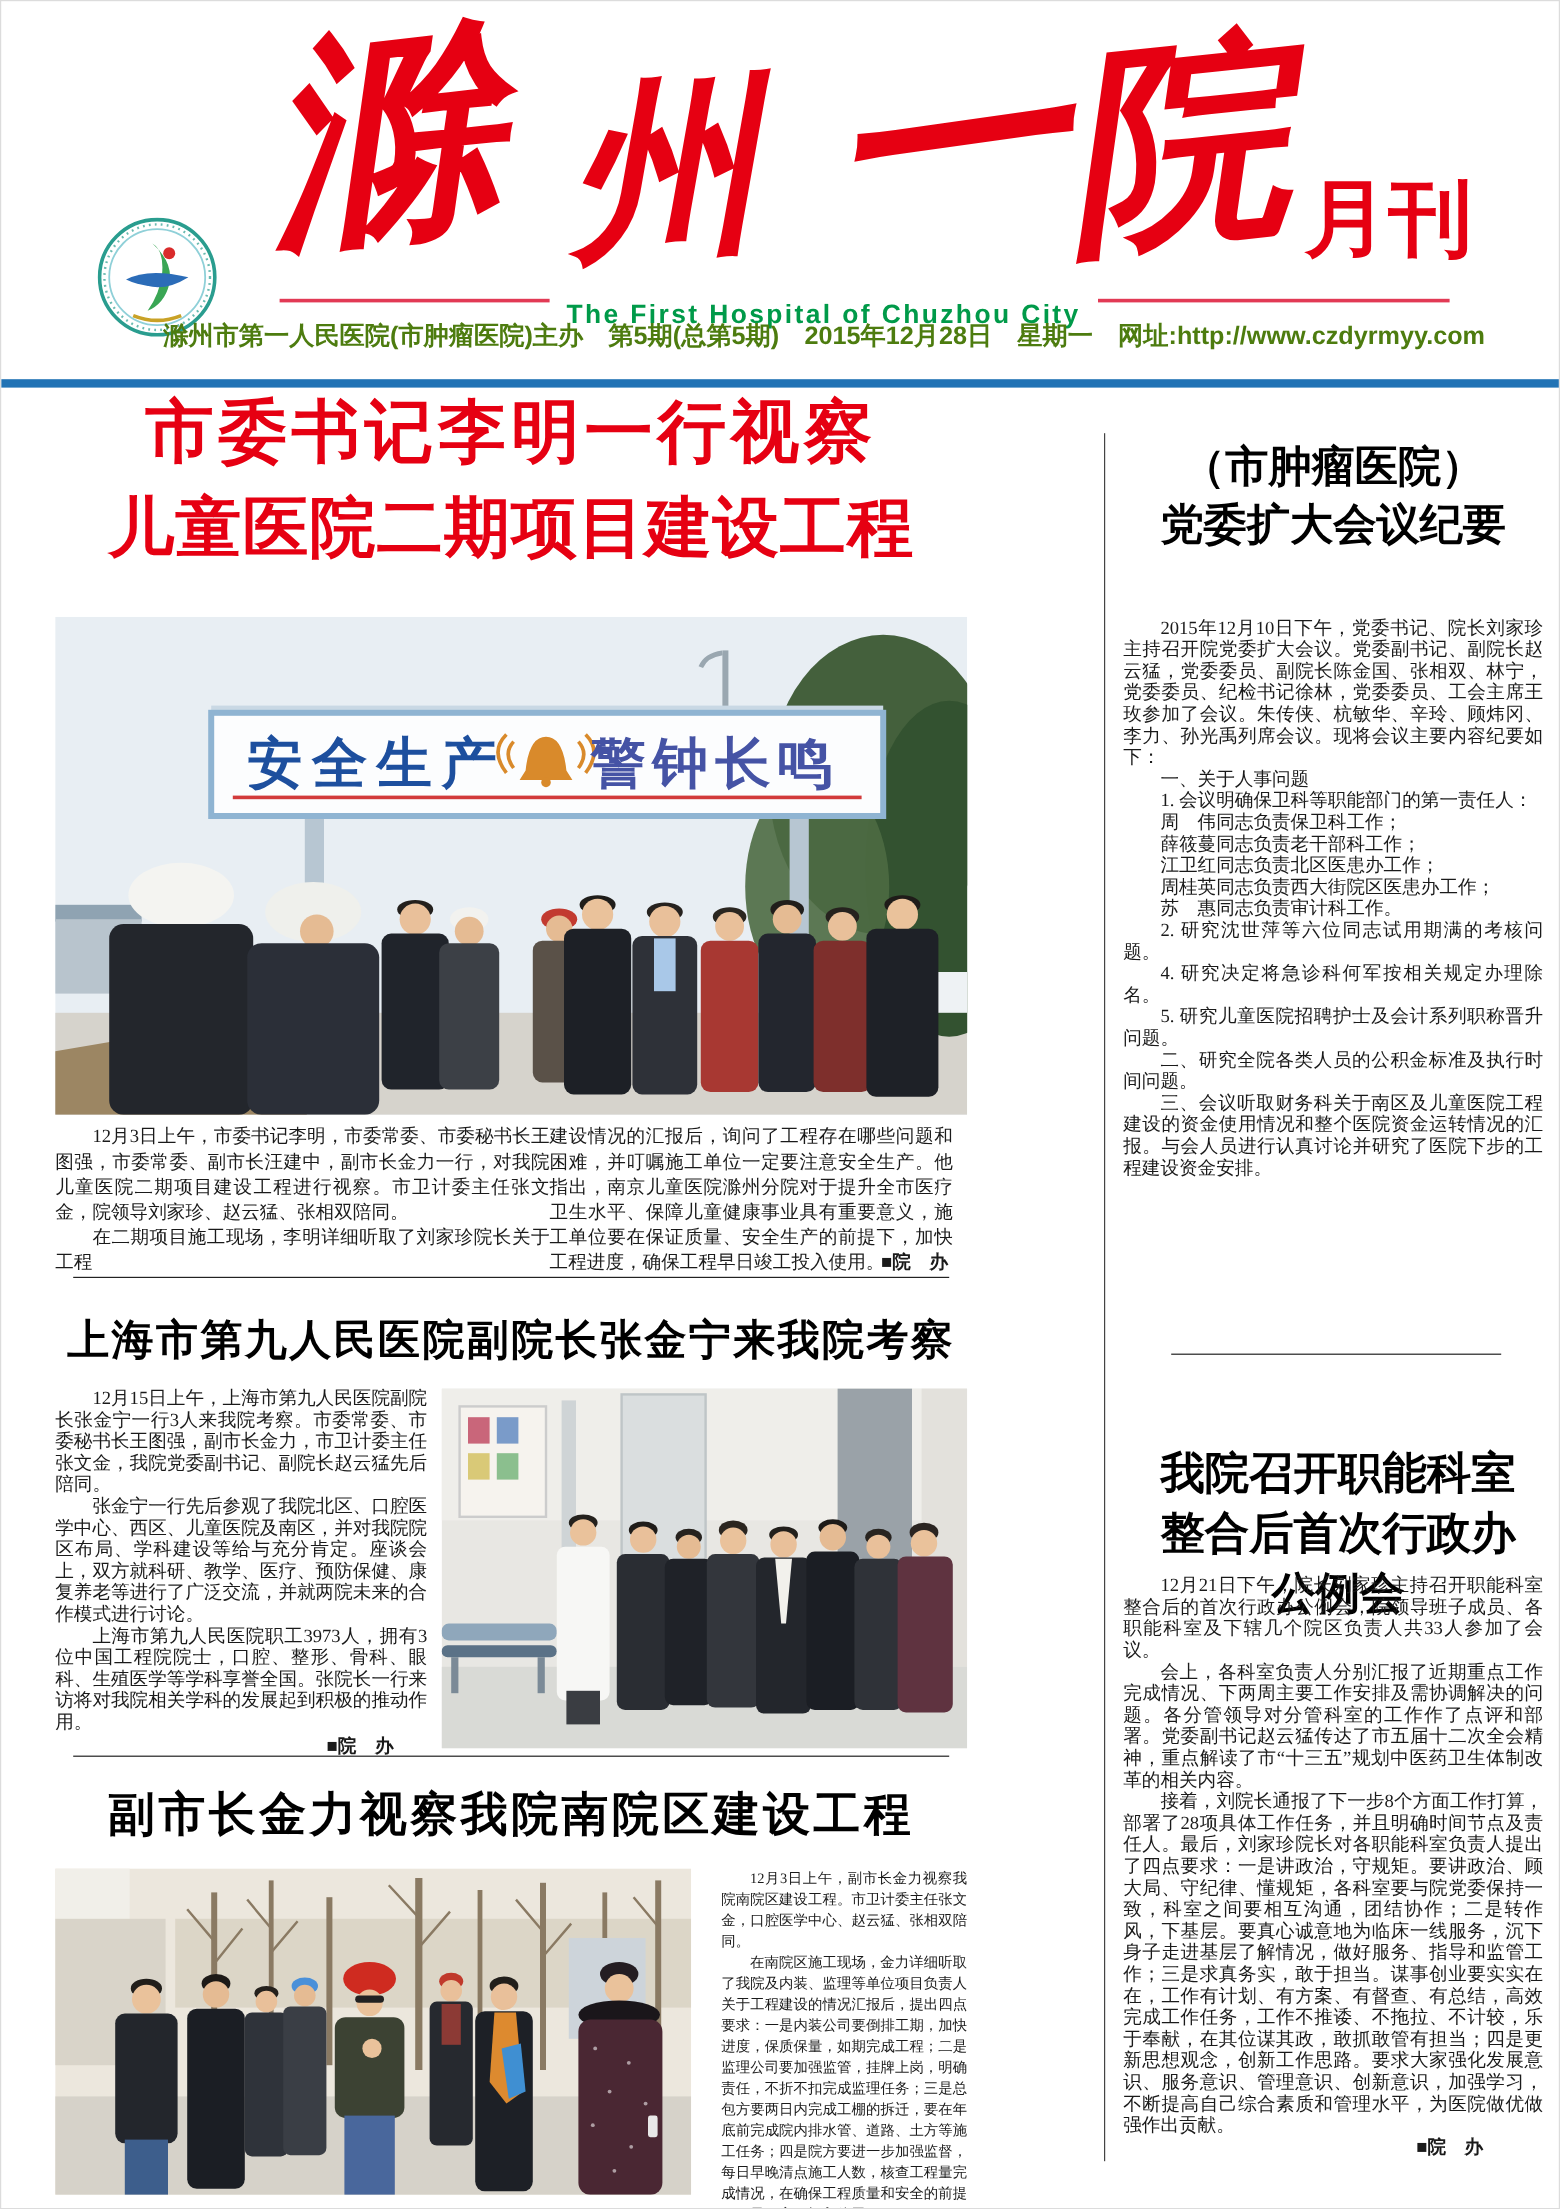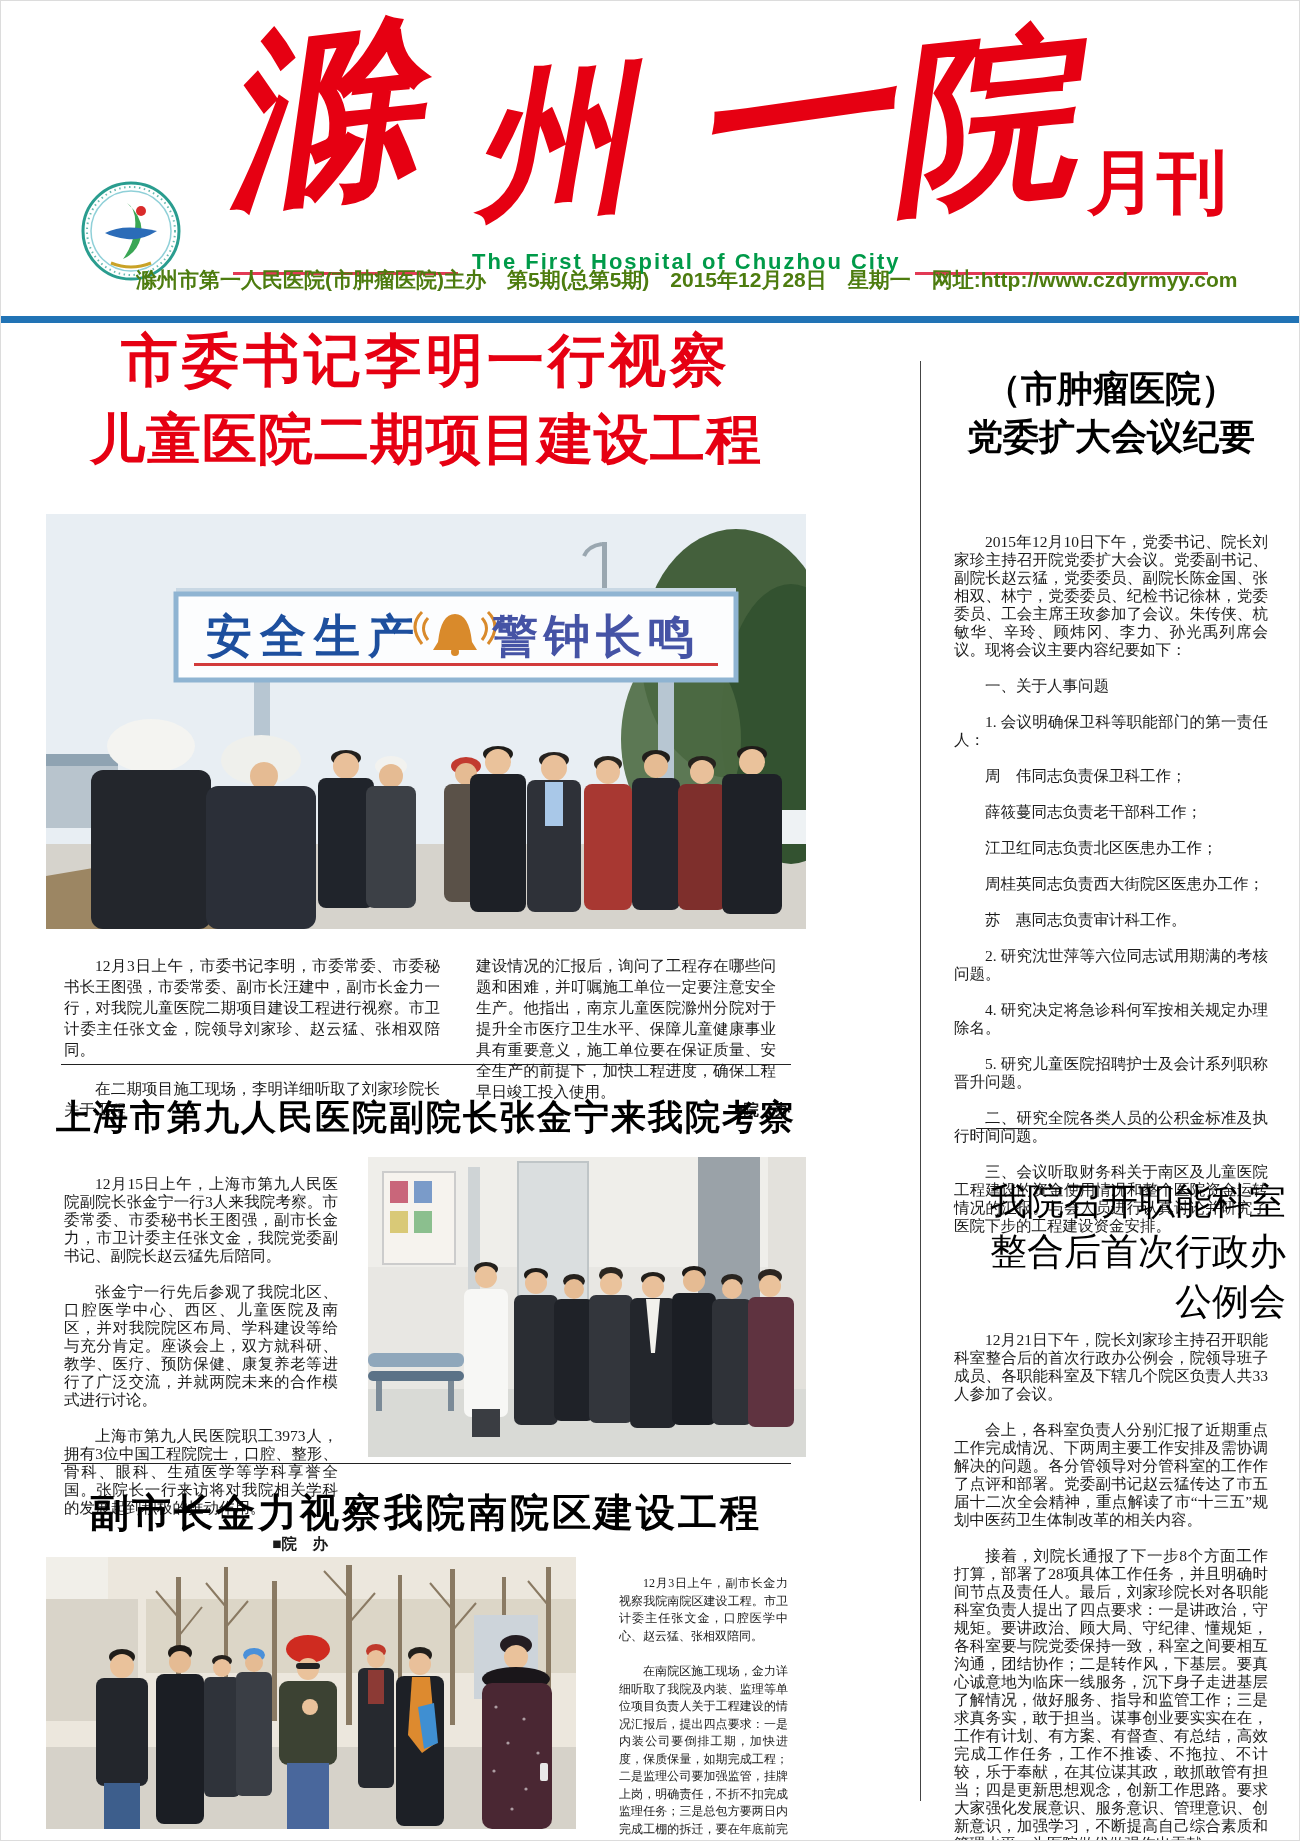--- a/index.html
+++ b/index.html
@@ -12,33 +12,33 @@
   
   .m-char { position:absolute; color:#e60012; font-family:"DejaVu Serif",serif;
     font-weight:bold; font-style:italic; line-height:1; transform:rotate(-6deg); }
   .m-char.c0 { left:222px; top:16px;  font-size:192px; }
   .m-char.c1 { left:472px; top:62px;  font-size:158px; transform:rotate(-4deg); }
   .m-char.c2 { left:688px; top:20px;  font-size:198px; transform:rotate(-8deg); }
   .m-char.c3 { left:886px; top:26px;  font-size:184px; }
   .yuekan { position:absolute; left:1086px; top:146px; font-size:70px; line-height:1;
     font-weight:900; color:#e60012; font-family:"Liberation Sans","DejaVu Sans",sans-serif; }
   .logo { position:absolute; left:80px; top:180px; width:100px; height:100px; }
-  .eng-row { position:absolute; left:232px; top:248px; width:975px; display:flex; align-items:flex-end; }
+  .eng-row { position:absolute; left:232px; top:248px; width:975px; display:flex; align-items:flex-start; }
   .eng-row .rline { height:3px; background:#e23a55; }
   .eng-row .rline.l { width:225px; }
   .eng-row .rline.r { flex:1; }
   .eng-title { margin:0 14px; color:#009a49; font-weight:bold; font-size:22px;
     letter-spacing:2px; font-family:"Liberation Sans","DejaVu Sans",sans-serif; white-space:nowrap; }
   .info-line { position:absolute; left:135px; top:265px; width:1030px; text-align:center;
     font-size:21px; font-weight:bold; white-space:nowrap; color:#4d7c0f;
     font-family:"Liberation Sans","DejaVu Sans",sans-serif; }
   .blue-bar { position:absolute; left:0; top:315px; width:1300px; height:7px; background:#2173b5; }
   
   .h-sans { font-family:"Liberation Sans","DejaVu Sans",sans-serif; font-weight:900; color:#000; }
-  .body-text p { margin:18px; text-indent:2em; text-align:justify; }
+  .body-text p { margin:0; text-indent:2em; text-align:justify; }
   .no-first-indent p:first-child { text-indent:0; }
   .byline { text-align:right; font-weight:bold; }
   .hrule { position:absolute; left:60px; width:730px; border-top:1px solid #222; }
   
   .a1-head { position:absolute; left:45px; top:318px; width:760px; text-align:center;
     color:#e60012; font-family:"Liberation Sans","DejaVu Sans",sans-serif; font-weight:900; }
   .a1-head .l1 { font-size:57px; line-height:82px; letter-spacing:4px; }
   .a1-head .l2 { font-size:55px; line-height:76px; letter-spacing:1px; }
   .photo1 { position:absolute; left:45px; top:513px; width:760px; height:415px; }
   .a1-text { position:absolute; left:45px; top:936px; width:760px; display:flex; gap:0;
@@ -60,22 +60,22 @@
     font-size:39px; line-height:64px; letter-spacing:3px; }
   .a3-body { position:absolute; left:45px; top:1556px; width:760px; display:flex; gap:25px; }
   .photo3 { width:530px; height:272px; }
   .a3-textcol { width:205px; font-size:12px; line-height:17.5px; }
   
   .v-divider { position:absolute; left:919px; top:360px; height:1440px; width:1px; background:#444; }
   .sb-a-head { position:absolute; left:935px; top:364px; width:350px; text-align:center;
     font-size:36px; line-height:48px; font-weight:900; color:#000; }
   .sb-a-body { position:absolute; left:935px; top:514px; width:350px; font-size:15.5px; line-height:18px; }
   .sb-hr { position:absolute; left:975px; top:1127px; width:275px; border-top:1px solid #222; }
-  .sb-b-head { position:absolute; left:943px; top:1176px; width:342px; text-align:right;
-    font-size:37px; line-height:50px; font-weight:400; color:#000; }
+  .sb-b-head { position:absolute; left:943px; top:1203px; width:342px; text-align:center;
+    font-size:37px; line-height:50px; font-weight:700; color:#000; }
   .sb-b-body { position:absolute; left:935px; top:1312px; width:350px; font-size:15.5px; line-height:18px; }
   .sb-b-body .byline { padding-right:50px; }
 </style>
 </head>
 <body>
 
 <div class="page">
 
   <div>
     <span class="m-char c0">滁</span>

